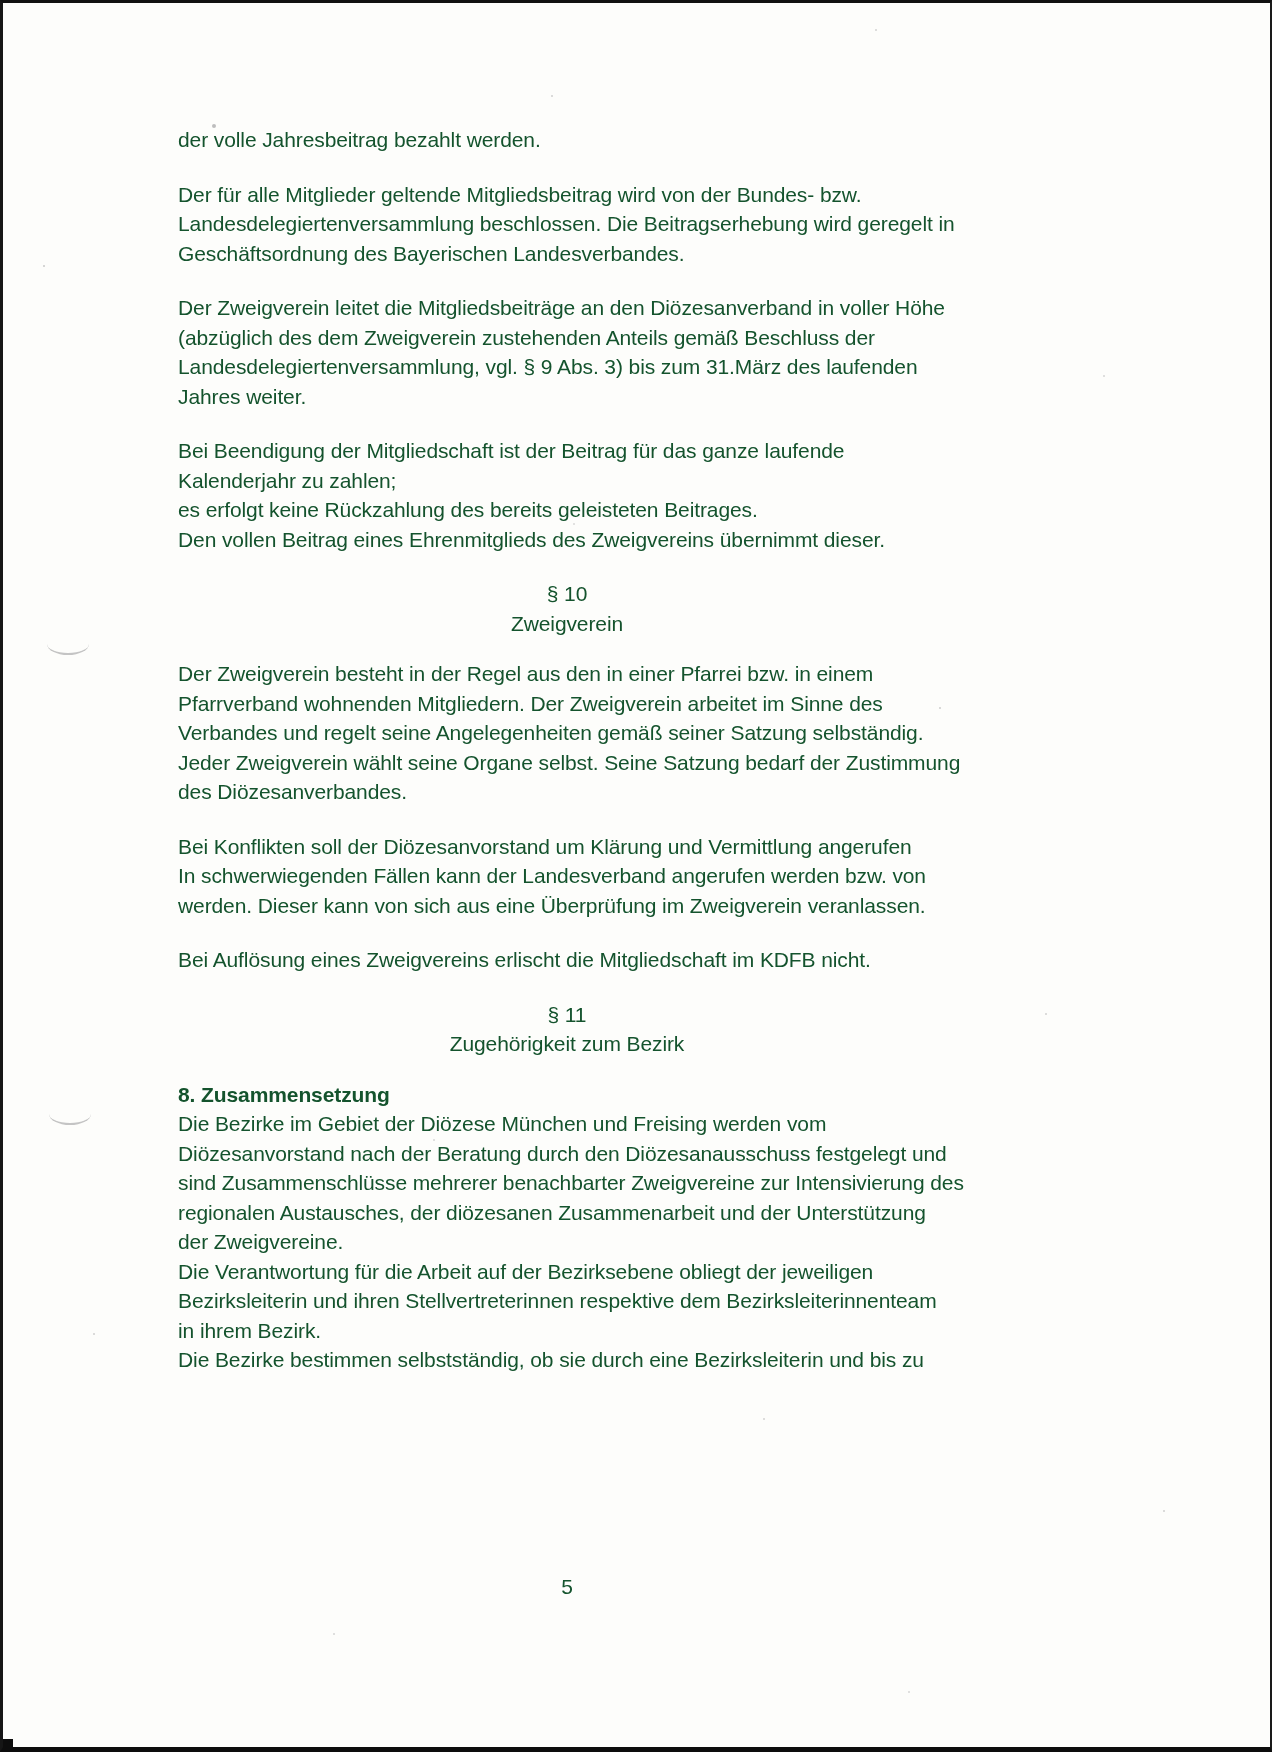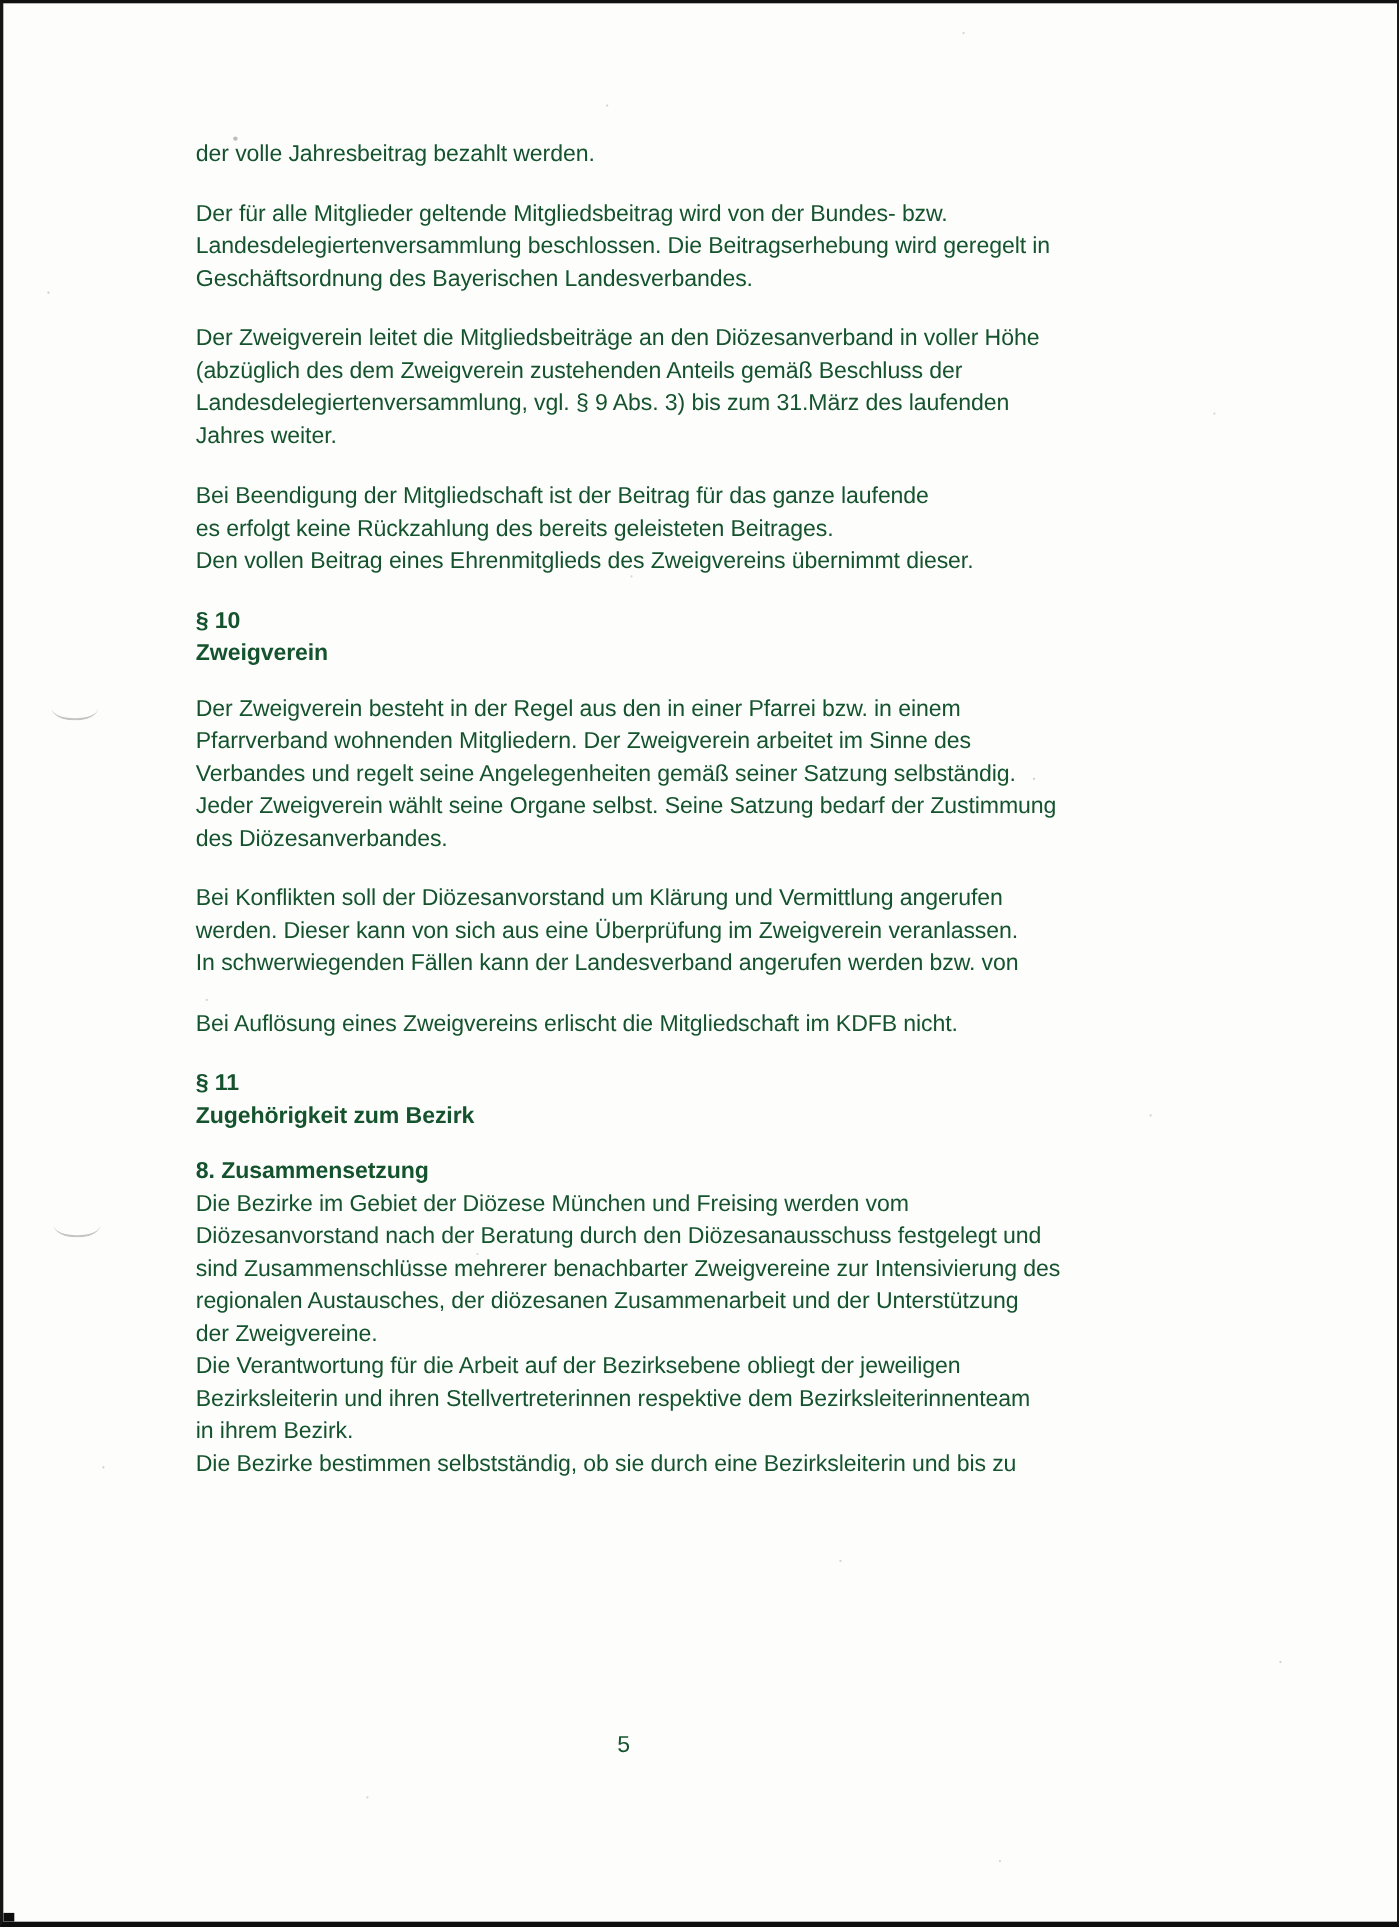--- a/index.html
+++ b/index.html
@@ -49,21 +49,21 @@
     position: absolute;
     left: 175px;
     top: 122px;
     width: 778px;
     font-size: 21px;
     line-height: 29.5px;
     letter-spacing: -0.1px;
   }
   .paragraph { margin: 0 0 25px 0; }
   .line { white-space: nowrap; }
-  .heading { margin: 16px 0 21px 0; font-weight: bold; }
+  .heading { margin: 16px 0 21px 0; text-align: center; font-weight: normal; }
   .heading .line { white-space: normal; }
   .subsection-title { font-weight: bold; }
   .page-number {
     position: absolute;
     left: 175px;
     width: 778px;
     top: 1572px;
     text-align: center;
     font-size: 21px;
   }
@@ -87,38 +87,39 @@
         <div class="line">Geschäftsordnung des Bayerischen Landesverbandes.</div>
       </div>
       <div class="paragraph">
         <div class="line">Der Zweigverein leitet die Mitgliedsbeiträge an den Diözesanverband in voller Höhe</div>
         <div class="line">(abzüglich des dem Zweigverein zustehenden Anteils gemäß Beschluss der</div>
         <div class="line">Landesdelegiertenversammlung, vgl. § 9 Abs. 3) bis zum 31.März des laufenden</div>
         <div class="line">Jahres weiter.</div>
       </div>
       <div class="paragraph">
         <div class="line">Bei Beendigung der Mitgliedschaft ist der Beitrag für das ganze laufende</div>
+        <div class="line">Kalenderjahr zu zahlen;</div>
         <div class="line">es erfolgt keine Rückzahlung des bereits geleisteten Beitrages.</div>
         <div class="line">Den vollen Beitrag eines Ehrenmitglieds des Zweigvereins übernimmt dieser.</div>
       </div>
       <div class="heading">
         <div class="line">§ 10</div>
         <div class="line">Zweigverein</div>
       </div>
       <div class="paragraph">
         <div class="line">Der Zweigverein besteht in der Regel aus den in einer Pfarrei bzw. in einem</div>
         <div class="line">Pfarrverband wohnenden Mitgliedern. Der Zweigverein arbeitet im Sinne des</div>
         <div class="line">Verbandes und regelt seine Angelegenheiten gemäß seiner Satzung selbständig.</div>
         <div class="line">Jeder Zweigverein wählt seine Organe selbst. Seine Satzung bedarf der Zustimmung</div>
         <div class="line">des Diözesanverbandes.</div>
       </div>
       <div class="paragraph">
         <div class="line">Bei Konflikten soll der Diözesanvorstand um Klärung und Vermittlung angerufen</div>
+        <div class="line">In schwerwiegenden Fällen kann der Landesverband angerufen werden bzw. von</div>
         <div class="line">werden. Dieser kann von sich aus eine Überprüfung im Zweigverein veranlassen.</div>
-        <div class="line">In schwerwiegenden Fällen kann der Landesverband angerufen werden bzw. von</div>
       </div>
       <div class="paragraph">
         <div class="line">Bei Auflösung eines Zweigvereins erlischt die Mitgliedschaft im KDFB nicht.</div>
       </div>
       <div class="heading">
         <div class="line">§ 11</div>
         <div class="line">Zugehörigkeit zum Bezirk</div>
       </div>
       <div class="paragraph">
         <div class="line subsection-title">8. Zusammensetzung</div>

